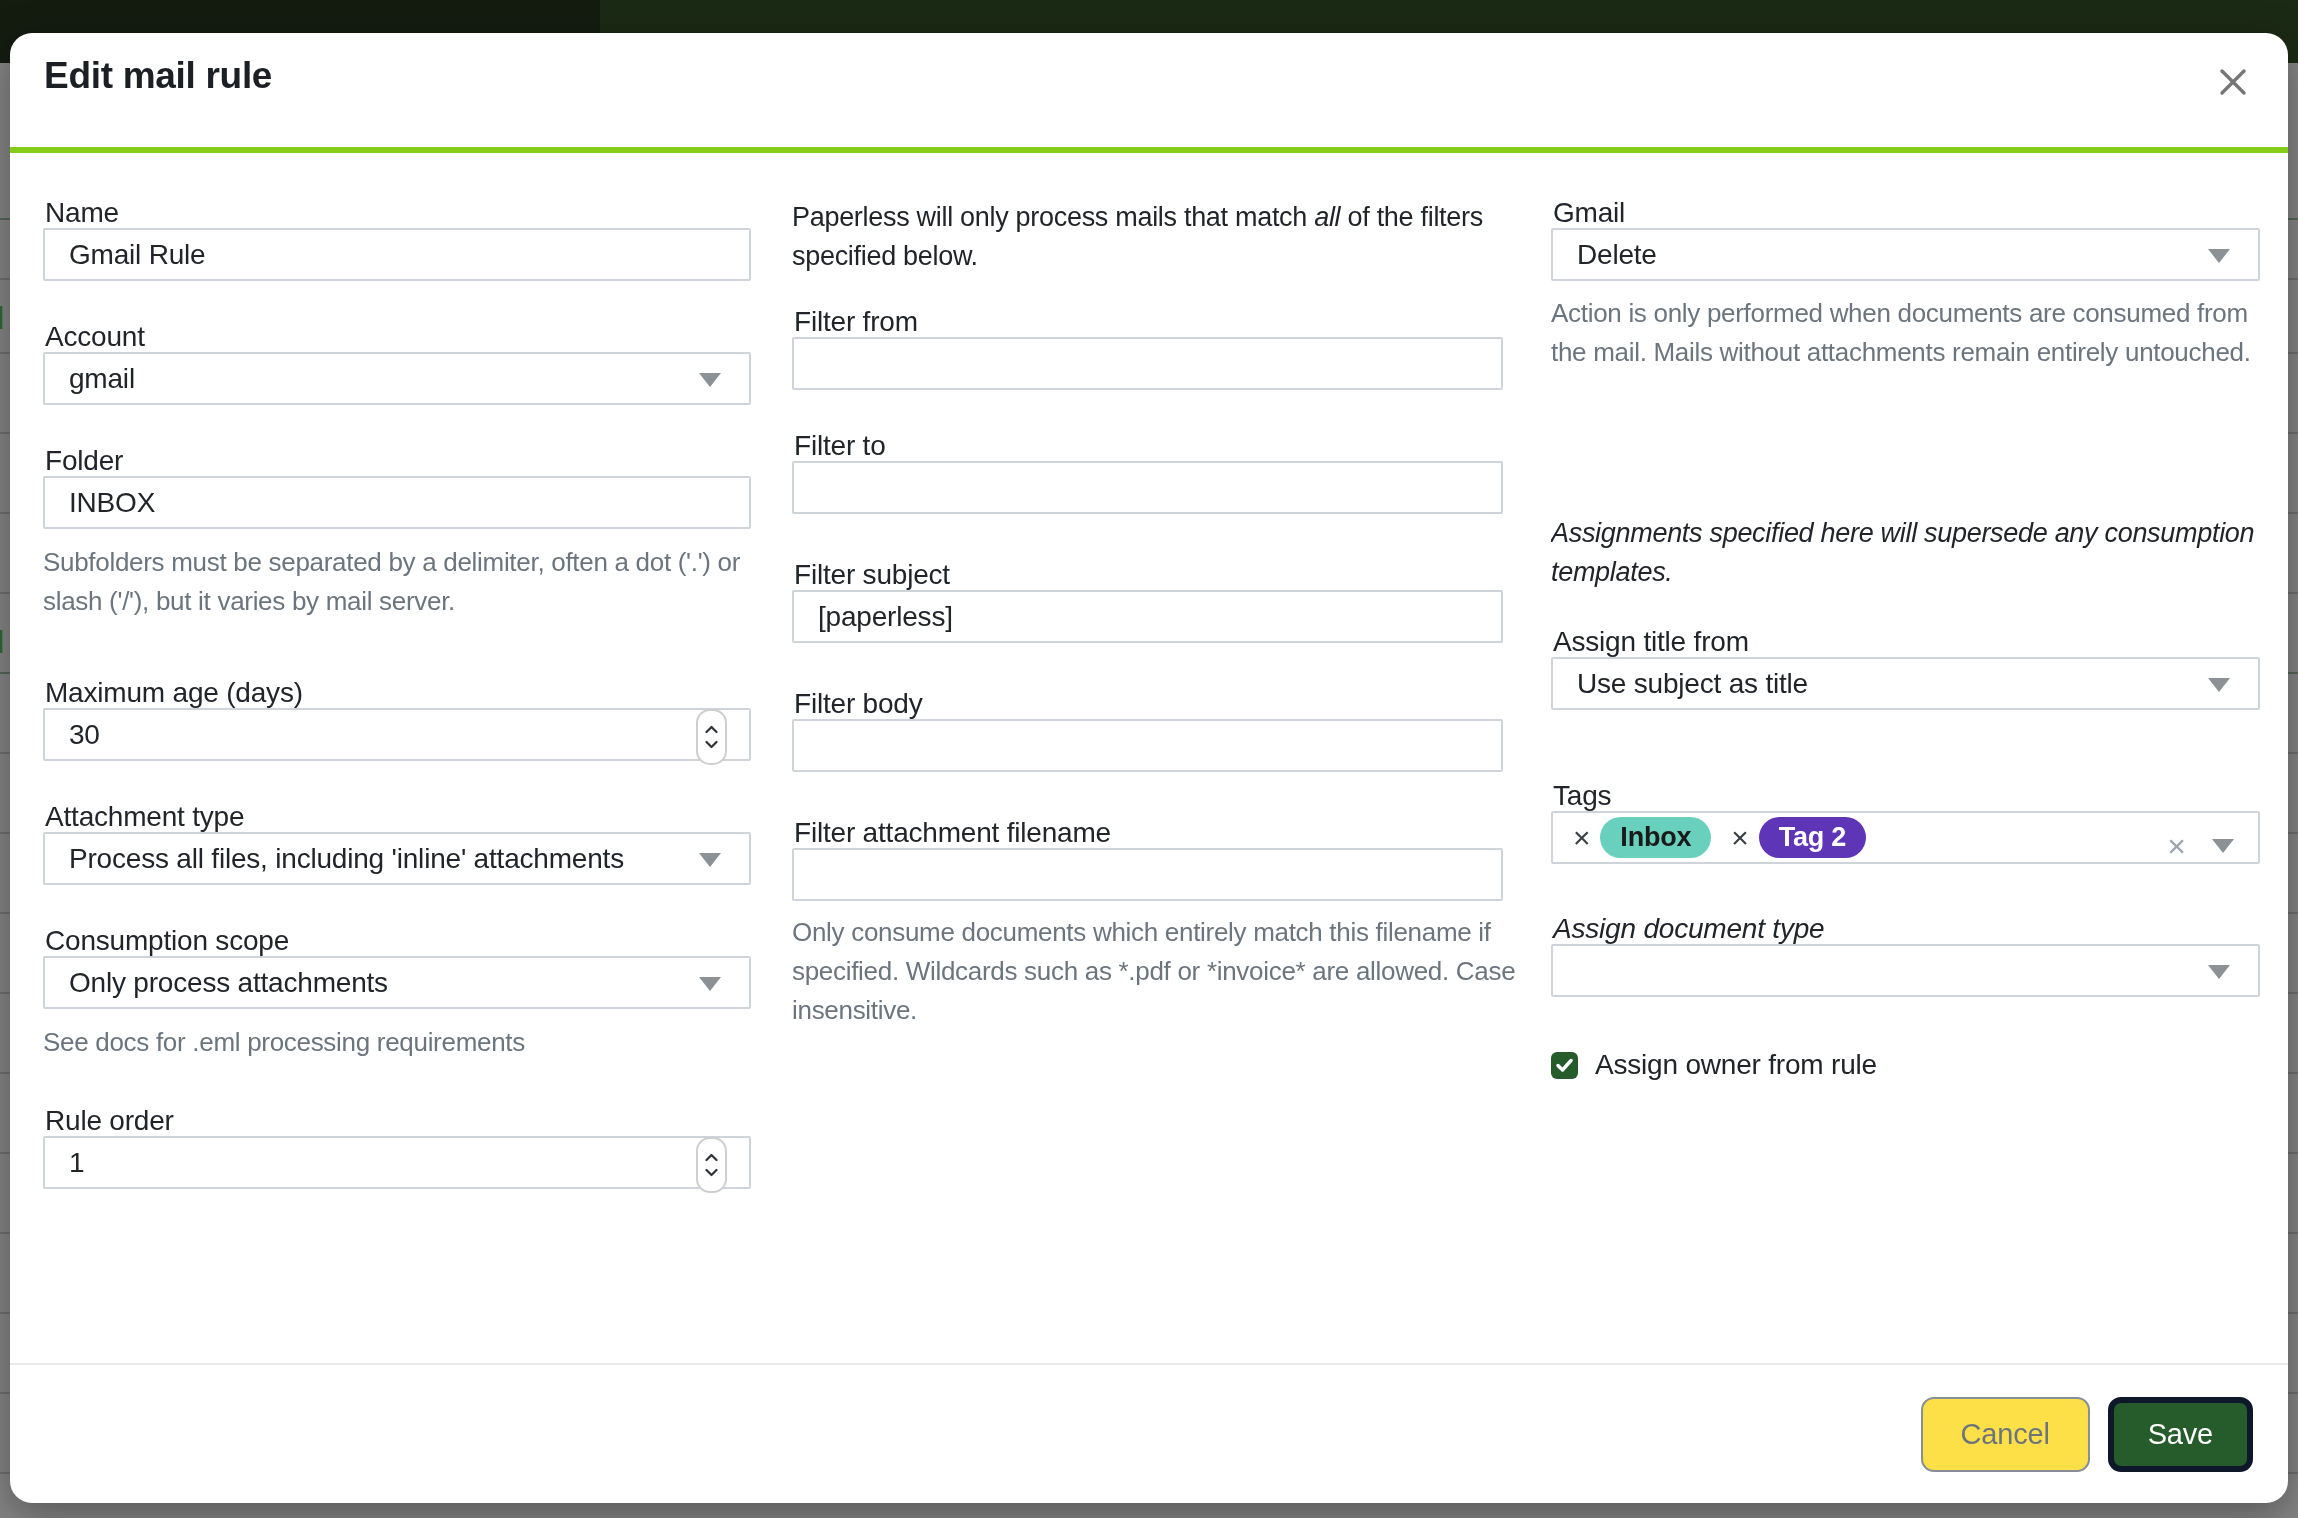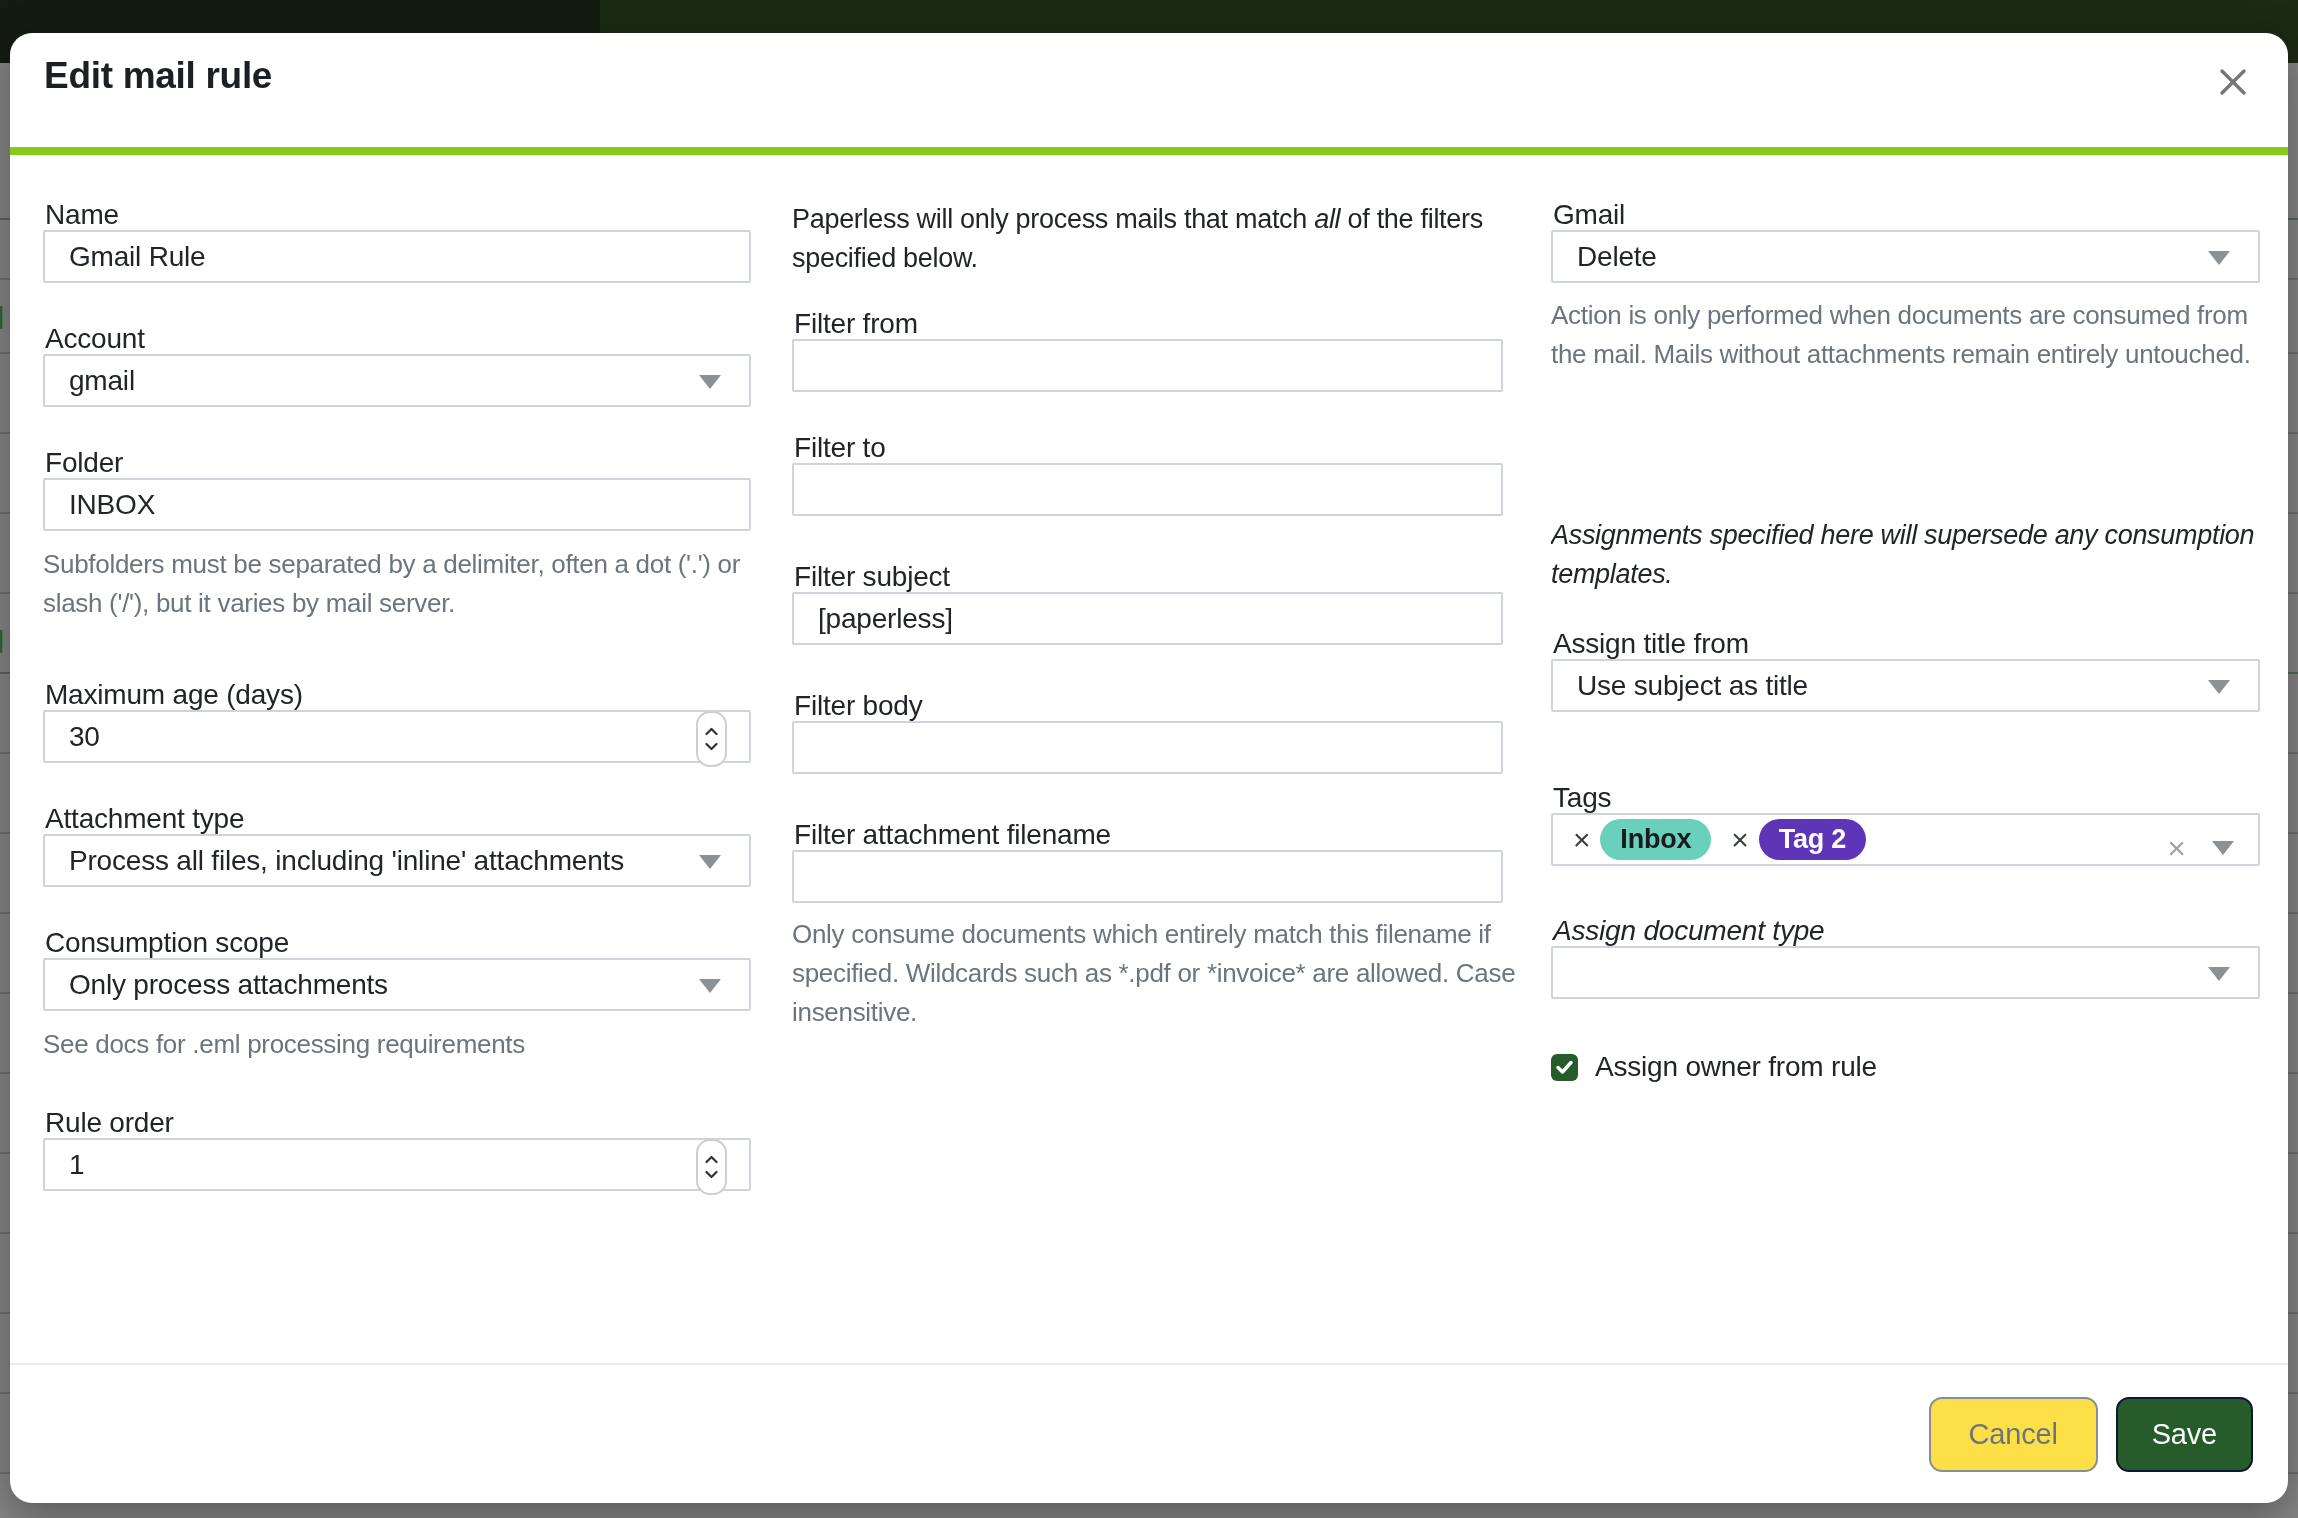--- a/index.html
+++ b/index.html
@@ -15,21 +15,21 @@
   .navbar-dim .nav-right{position:absolute;left:600px;top:0;right:0;height:63px;background:#1b2a14;}
   .edge-line{position:absolute;left:0;width:2298px;height:2px;background:rgba(0,0,0,.16);z-index:2;}
   .edge-line.greenish{background:rgba(25,65,32,.45);}
   .edge-glyph{position:absolute;left:-15px;z-index:2;font-size:32px;font-weight:700;color:#2d6a35;}
   
   .modal{
     position:absolute;left:10px;top:33px;width:2278px;height:1470px;
     background:#ffffff;border-radius:22px;z-index:10;
     box-shadow:0 12px 40px rgba(0,0,0,.35);
   }
-  .modal-header{position:relative;height:114px;border-bottom:8px solid #84cc16;}
+  .modal-header{position:relative;height:114px;border-bottom:6px solid #84cc16;}
   .modal-title{
     position:absolute;left:34px;top:22px;margin:0;
     font-size:37px;line-height:42px;font-weight:700;color:#1c2025;letter-spacing:-.3px;
   }
   .close-btn{
     position:absolute;right:32px;top:26px;width:46px;height:46px;
     background:none;border:none;padding:0;cursor:pointer;display:flex;align-items:center;justify-content:center;
   }
   .modal-body{position:relative;}
   .col{position:absolute;top:45px;}
@@ -78,21 +78,21 @@
   }
   .checkbox svg{display:block;}
   .checklabel{font-size:28px;color:#212529;margin-left:17px;letter-spacing:-.2px;}
   
   .modal-footer{
     position:absolute;left:0;right:0;bottom:0;height:140px;border-top:2px solid #e9ebed;
     display:flex;align-items:center;justify-content:flex-end;gap:18px;padding-right:35px;box-sizing:border-box;
   }
   .btn{height:75px;border-radius:13px;font-family:inherit;font-size:29px;letter-spacing:-.2px;cursor:pointer;}
   .btn-cancel{background:#fde047;border:2px solid #878e95;color:#6c757d;padding:0 38px;}
-  .btn-save{background:#265c2b;border:2px solid #0f172a;color:#fff;padding:0 34px;}
+  .btn-save{background:#265c2b;border:6px solid #0f172a;color:#fff;padding:0 34px;}
 </style>
 </head>
 <body>
 
 <div class="navbar-dim">
   <div class="nav-left"></div>
   <div class="nav-right"></div>
 </div>
 <div id="edge-lines">
     <div class="edge-line greenish" style="top: 218px;"></div>

